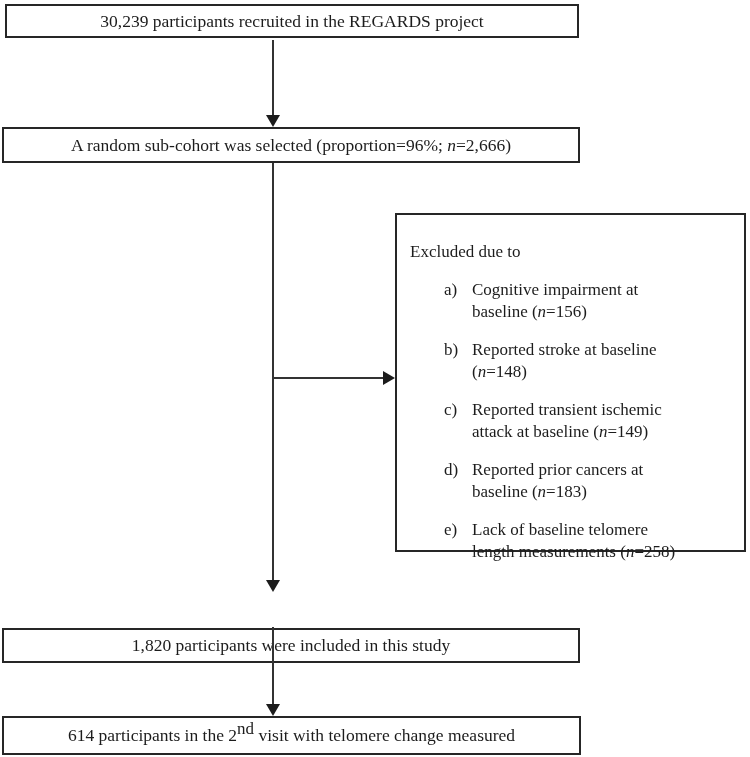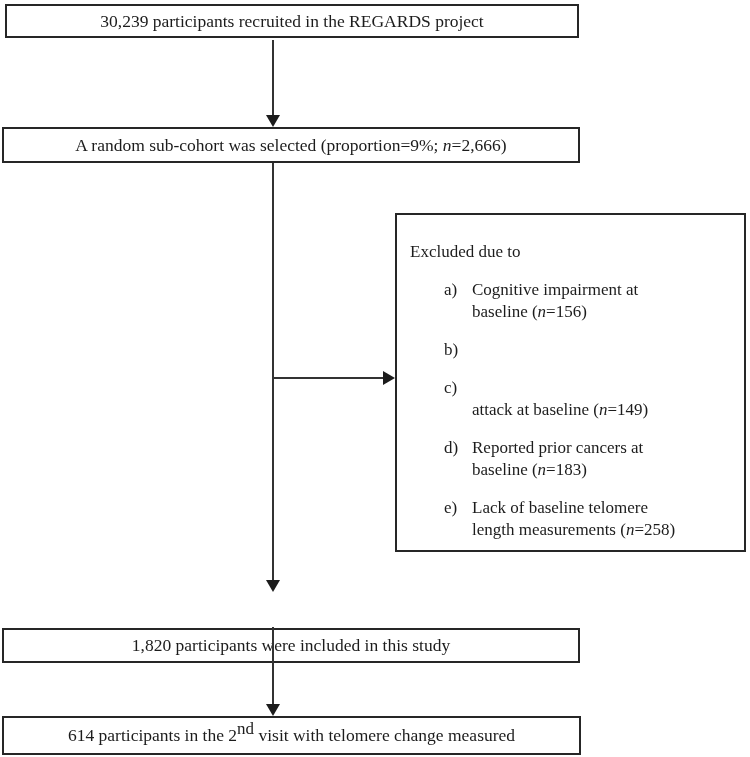--- a/index.html
+++ b/index.html
@@ -118,44 +118,45 @@
 <div class="canvas">
 
   <div class="flow-box" id="box-recruited">
     <span>30,239 participants recruited in the REGARDS project</span>
   </div>
 
   <div class="vline" id="line-1"></div>
   <div class="arrowhead-down" id="arrowhead-1"></div>
 
   <div class="flow-box" id="box-subcohort">
-    <span><span>A random sub-cohort was selected (proportion=9%; </span><span class="n-italic">n</span><span>=2,666)</span></span>
+    <span><span>A random sub-cohort was selected (proportion=96%; </span><span class="n-italic">n</span><span>=2,666)</span></span>
   </div>
 
   <div class="vline" id="line-2"></div>
   <div class="arrowhead-down" id="arrowhead-2"></div>
   <div class="hline" id="line-branch"></div>
   <div class="arrowhead-right" id="arrowhead-branch"></div>
 
   <div id="box-excluded">
     <div class="excl-title">Excluded due to</div>
     <div class="excl-list">
 
       <div class="excl-item">
         <span class="excl-item-label">a)</span>
         <span class="excl-item-text"><span>Cognitive impairment at</span><br><span>baseline (</span><span class="n-italic">n</span><span>=156)</span></span>
       </div>
 
       <div class="excl-item">
         <span class="excl-item-label">b)</span>
+        <span class="excl-item-text"><span>Reported stroke at baseline</span><br><span>(</span><span class="n-italic">n</span><span>=148)</span></span>
       </div>
 
       <div class="excl-item">
         <span class="excl-item-label">c)</span>
-        <span class="excl-item-text"><br><span>attack at baseline (</span><span class="n-italic">n</span><span>=149)</span></span>
+        <span class="excl-item-text"><span>Reported transient ischemic</span><br><span>attack at baseline (</span><span class="n-italic">n</span><span>=149)</span></span>
       </div>
 
       <div class="excl-item">
         <span class="excl-item-label">d)</span>
         <span class="excl-item-text"><span>Reported prior cancers at</span><br><span>baseline (</span><span class="n-italic">n</span><span>=183)</span></span>
       </div>
 
       <div class="excl-item">
         <span class="excl-item-label">e)</span>
         <span class="excl-item-text"><span>Lack of baseline telomere</span><br><span>length measurements (</span><span class="n-italic">n</span><span>=258)</span></span>

